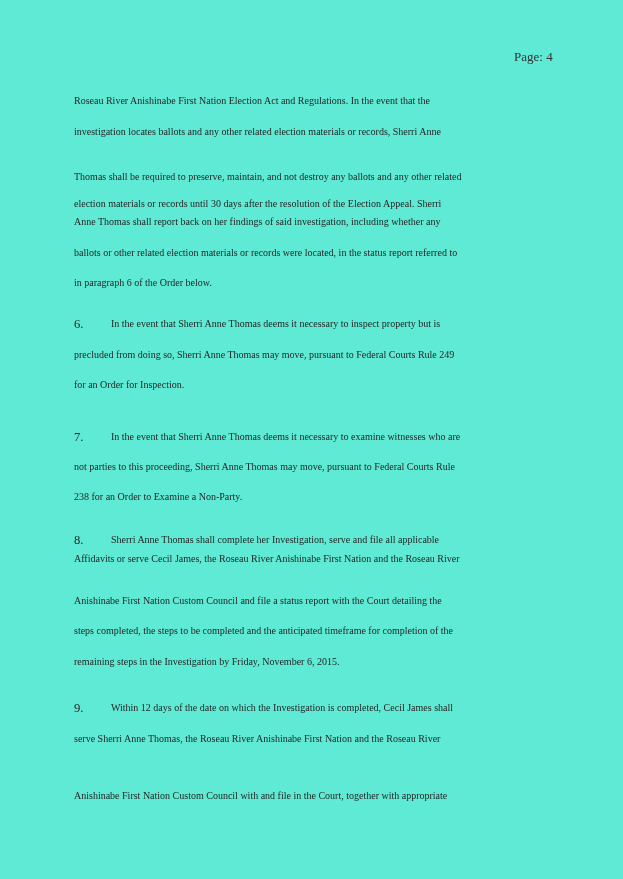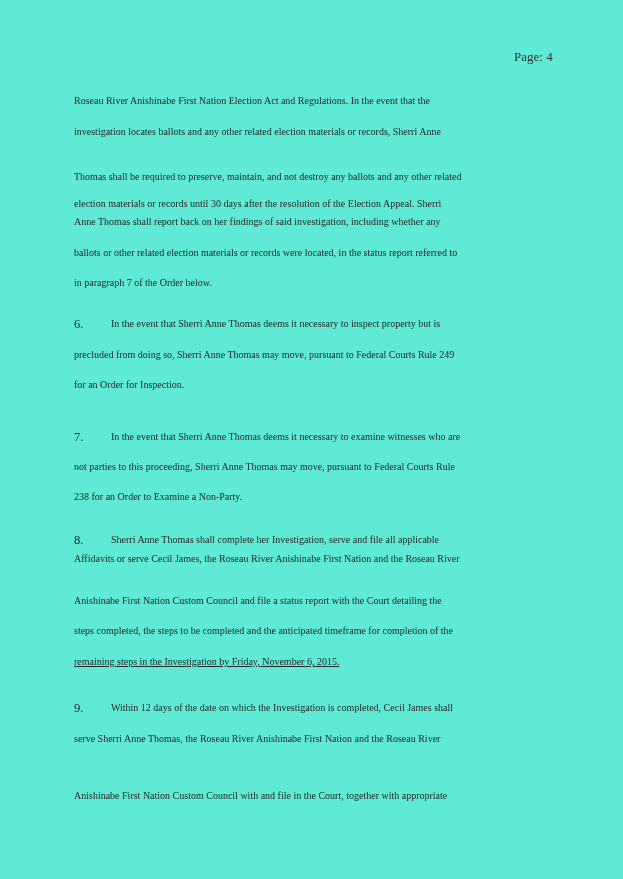--- a/index.html
+++ b/index.html
@@ -55,21 +55,21 @@
 
   <div class="page-number">Page: 4</div>
 
   <div>
     <div class="line" style="top:93px;">Roseau River Anishinabe First Nation Election Act and Regulations. In the event that the</div>
     <div class="line" style="top:124px;">investigation locates ballots and any other related election materials or records, Sherri Anne</div>
     <div class="line" style="top:154px;margin-top:15px;">Thomas shall be required to preserve, maintain, and not destroy any ballots and any other related</div>
     <div class="line" style="top:196px;">election materials or records until 30 days after the resolution of the Election Appeal. Sherri</div>
     <div class="line" style="top:214px;">Anne Thomas shall report back on her findings of said investigation, including whether any</div>
     <div class="line" style="top:245px;">ballots or other related election materials or records were located, in the status report referred to</div>
-    <div class="line" style="top:275px;">in paragraph 7 of the Order below.</div>
+    <div class="line" style="top:275px;">in paragraph 6 of the Order below.</div>
   </div>
 
   <div>
     <div class="num" style="top:316px;">6.</div>
     <div class="line first" style="top:316px;">In the event that Sherri Anne Thomas deems it necessary to inspect property but is</div>
     <div class="line" style="top:347px;">precluded from doing so, Sherri Anne Thomas may move, pursuant to Federal Courts Rule 249</div>
     <div class="line" style="top:377px;">for an Order for Inspection.</div>
   </div>
 
   <div>
@@ -78,21 +78,21 @@
     <div class="line" style="top:459px;">not parties to this proceeding, Sherri Anne Thomas may move, pursuant to Federal Courts Rule</div>
     <div class="line" style="top:489px;">238 for an Order to Examine a Non-Party.</div>
   </div>
 
   <div>
     <div class="num" style="top:532px;">8.</div>
     <div class="line first" style="top:532px;">Sherri Anne Thomas shall complete her Investigation, serve and file all applicable</div>
     <div class="line" style="top:538px;margin-top:13px;">Affidavits or serve Cecil James, the Roseau River Anishinabe First Nation and the Roseau River</div>
     <div class="line" style="top:593px;">Anishinabe First Nation Custom Council and file a status report with the Court detailing the</div>
     <div class="line" style="top:623px;">steps completed, the steps to be completed and the anticipated timeframe for completion of the</div>
-    <div class="line" style="top:654px;text-decoration:underline;">remaining steps in the Investigation by Friday, November 6, 2015.</div>
+    <div class="line" style="top:654px;">remaining steps in the Investigation by Friday, November 6, 2015.</div>
   </div>
 
   <div>
     <div class="num" style="top:700px;">9.</div>
     <div class="line first" style="top:700px;">Within 12 days of the date on which the Investigation is completed, Cecil James shall</div>
     <div class="line" style="top:731px;">serve Sherri Anne Thomas, the Roseau River Anishinabe First Nation and the Roseau River</div>
     <div class="line" style="top:761px;margin-top:27px;">Anishinabe First Nation Custom Council with and file in the Court, together with appropriate</div>
   </div>
 
 </div>

